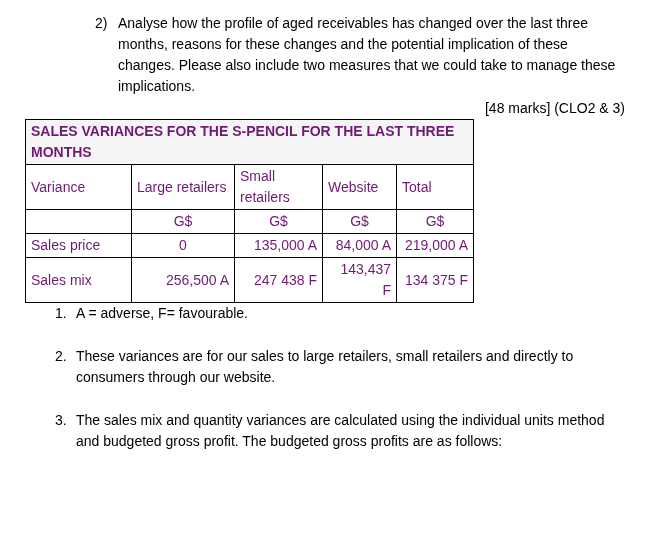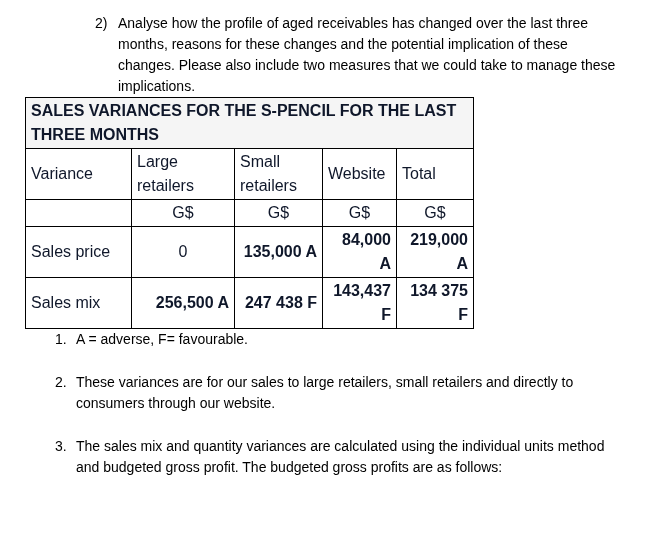--- a/index.html
+++ b/index.html
@@ -8,45 +8,46 @@
     width:669px; height:559px; background:#ffffff; overflow:hidden;
     font-family:"Liberation Sans", sans-serif; font-size:14px; color:#000;
     line-height:1.5; padding-top:13px;
   }
   .question { display:flex; margin-left:95px; margin-right:42px; }
   .qnum { width:23px; flex-shrink:0; }
   .qtext { flex:1; }
   .marks { text-align:right; margin-right:44px; margin-top:1px; }
   .intro { margin:21px 0 14px 25px; }
 
-  table { border-collapse:collapse; font-size:16px; color:#0f172a; }
+  table { border-collapse:collapse; font-size:14px; color:#701a75; }
   td { border:1px solid #000; padding:1px 5px; height:21px; vertical-align:middle; background:#fff; }
   .t1 { margin-left:25px; }
   .t1 .c0 { width:106px; } .t1 .c1 { width:103px; } .t1 .c2 { width:88px; }
   .t1 .c3 { width:74px; }  .t1 .c4 { width:77px; }
   .title-cell { font-weight:bold; background:#f5f5f5; }
-  .num { text-align:right;font-weight:bold; }
+  .num { text-align:right; }
   .ctr { text-align:center; }
 
   .notes-label { font-weight:bold; margin:44px 0 6px 25px; }
   .note-item { display:flex; margin-left:55px; margin-right:42px; margin-bottom:22px; }
   .note-num { width:21px; flex-shrink:0; }
   .note-text { flex:1; }
   .note-item.tight { margin-bottom:2px; }
 </style>
 </head>
 <body>
 
 <div class="doc">
 
   <div class="question">
     <span class="qnum">2)</span>
     <div class="qtext">Analyse how the profile of aged receivables has changed over the last three months, reasons for these changes and the potential implication of these changes. Please also include two measures that we could take to manage these implications.</div>
   </div>
 
+  <div class="marks">[48 marks] (CLO2 &amp; 3)</div>
 
 
   <table class="t1">
     <tbody>
       <tr>
         <td colspan="5" class="title-cell">SALES VARIANCES FOR THE S-PENCIL FOR THE LAST THREE MONTHS</td>
       </tr>
       <tr>
         <td class="c0">Variance</td>
         <td class="c1">Large retailers</td>

